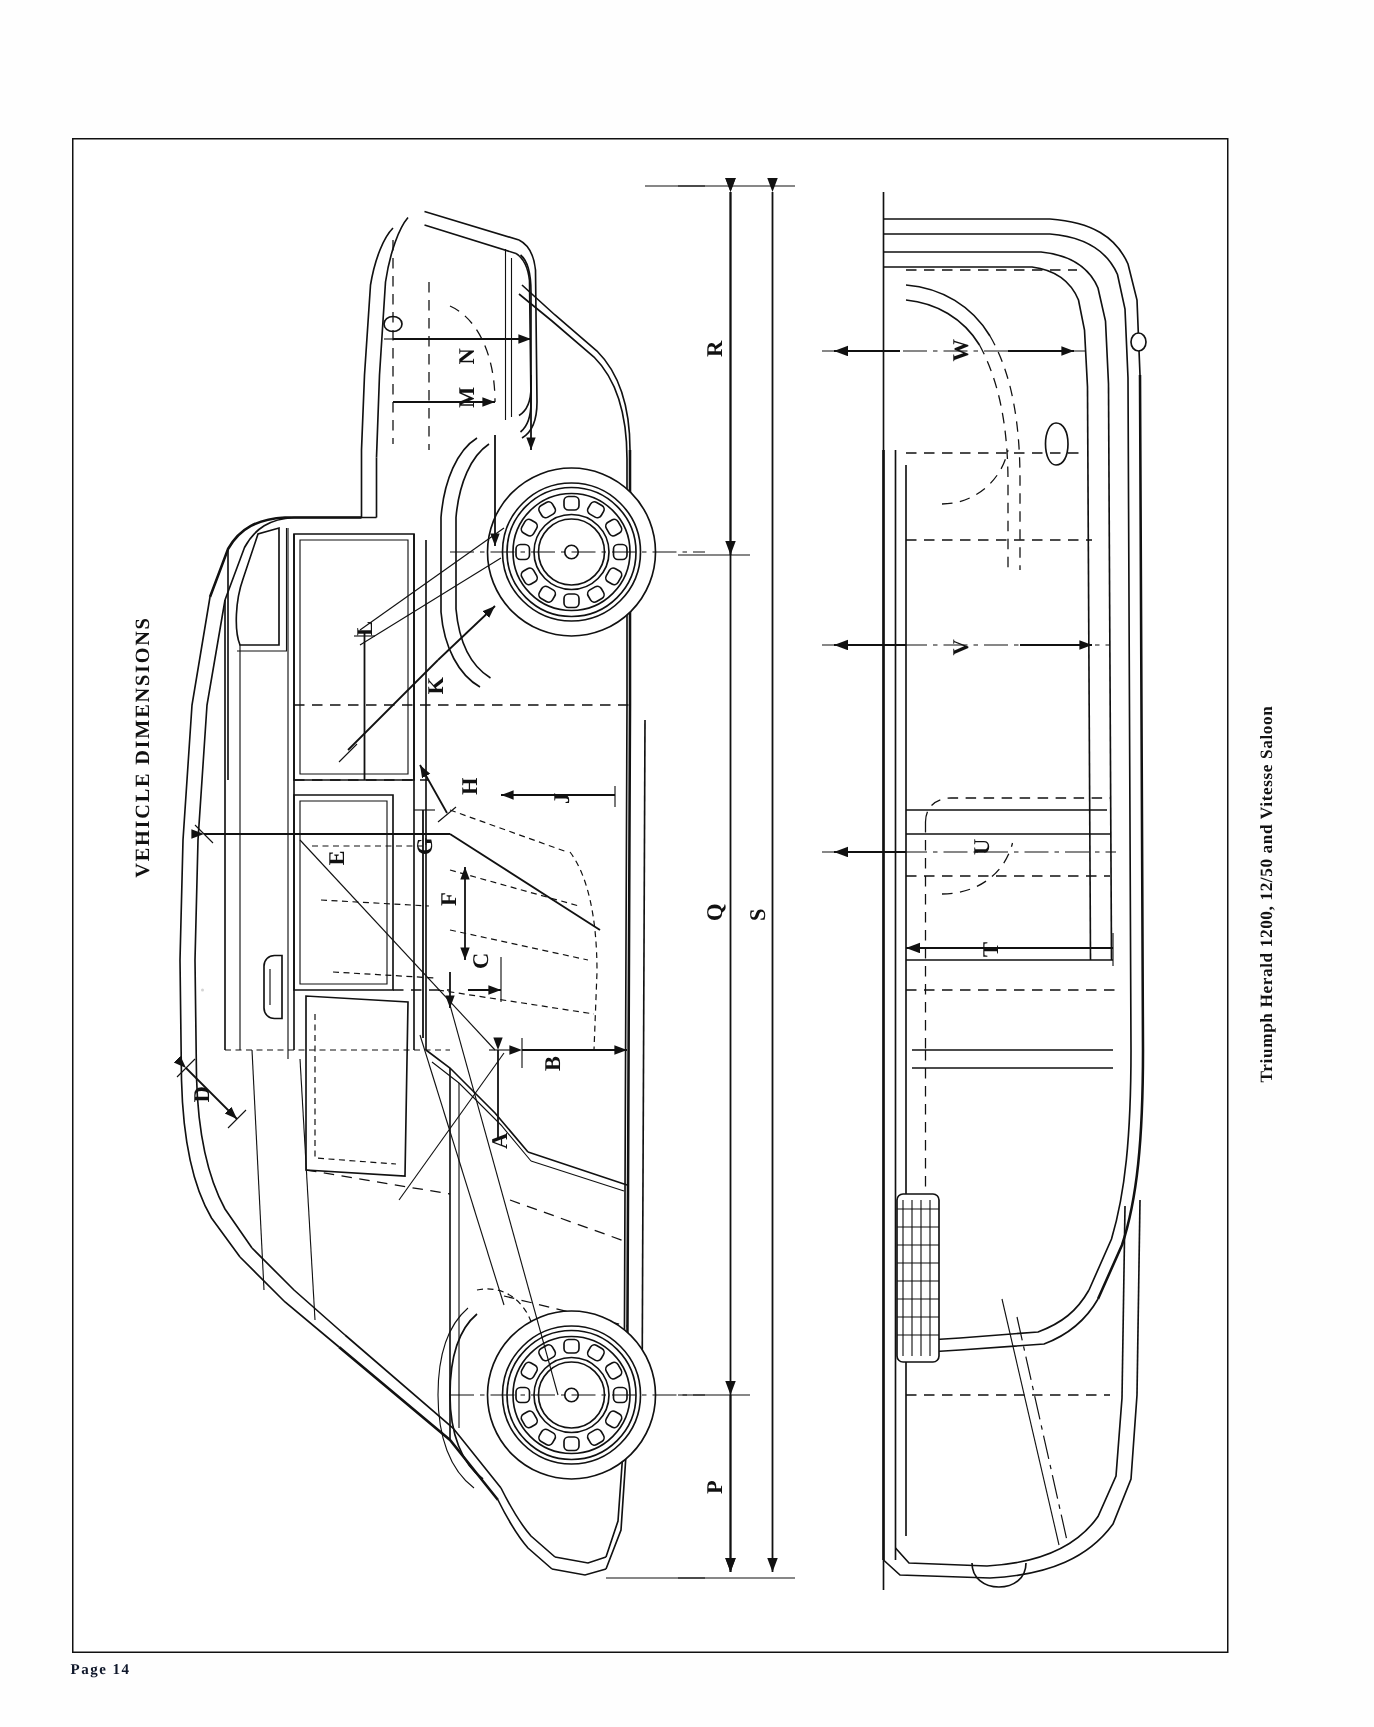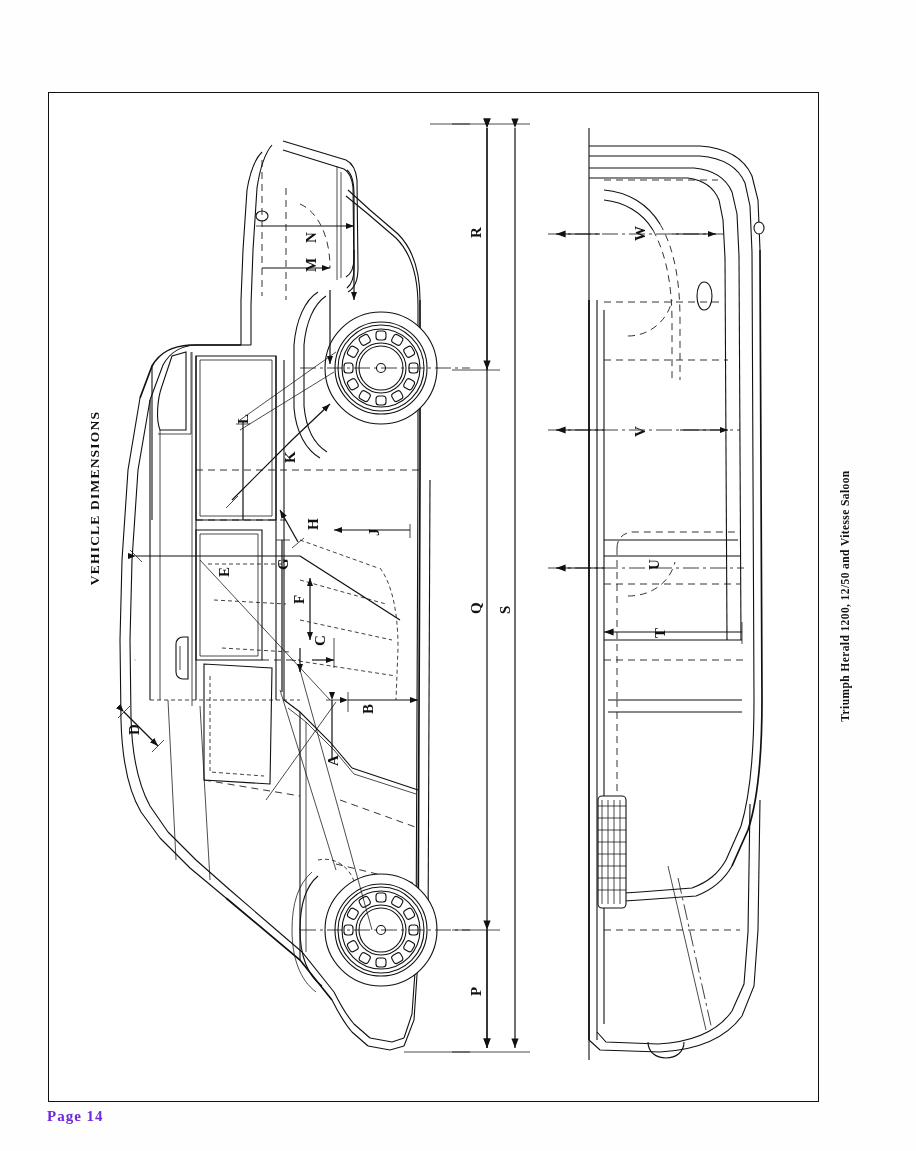--- a/index.html
+++ b/index.html
@@ -13,21 +13,21 @@
   
   .frame{
     position:absolute;left:48px;top:92px;width:769px;height:1008px;
     border:1.6px solid #111;background:#fff;
   }
 
   
   .footer{
     position:absolute;left:47px;top:1108px;
     font-family:"Liberation Serif", serif;
-    font-weight:bold;font-size:15px;letter-spacing:1px;color:#6d28d9;
+    font-weight:bold;font-size:10px;letter-spacing:1px;color:#0f172a;
   }
 
   
   .vtitle{
     position:absolute;left:-15px;top:490px;width:220px;
     transform:rotate(-90deg);transform-origin:center center;
     font-family:"Liberation Serif", serif;
     font-weight:bold;font-size:13.5px;letter-spacing:1.2px;color:#111;
     text-align:center;white-space:nowrap;
   }

